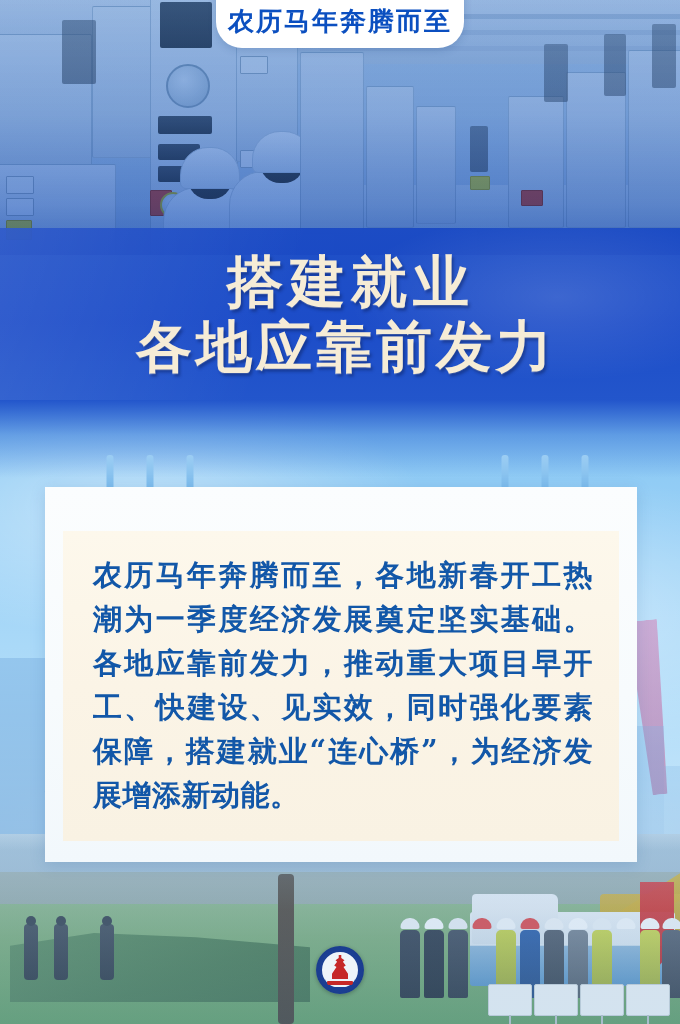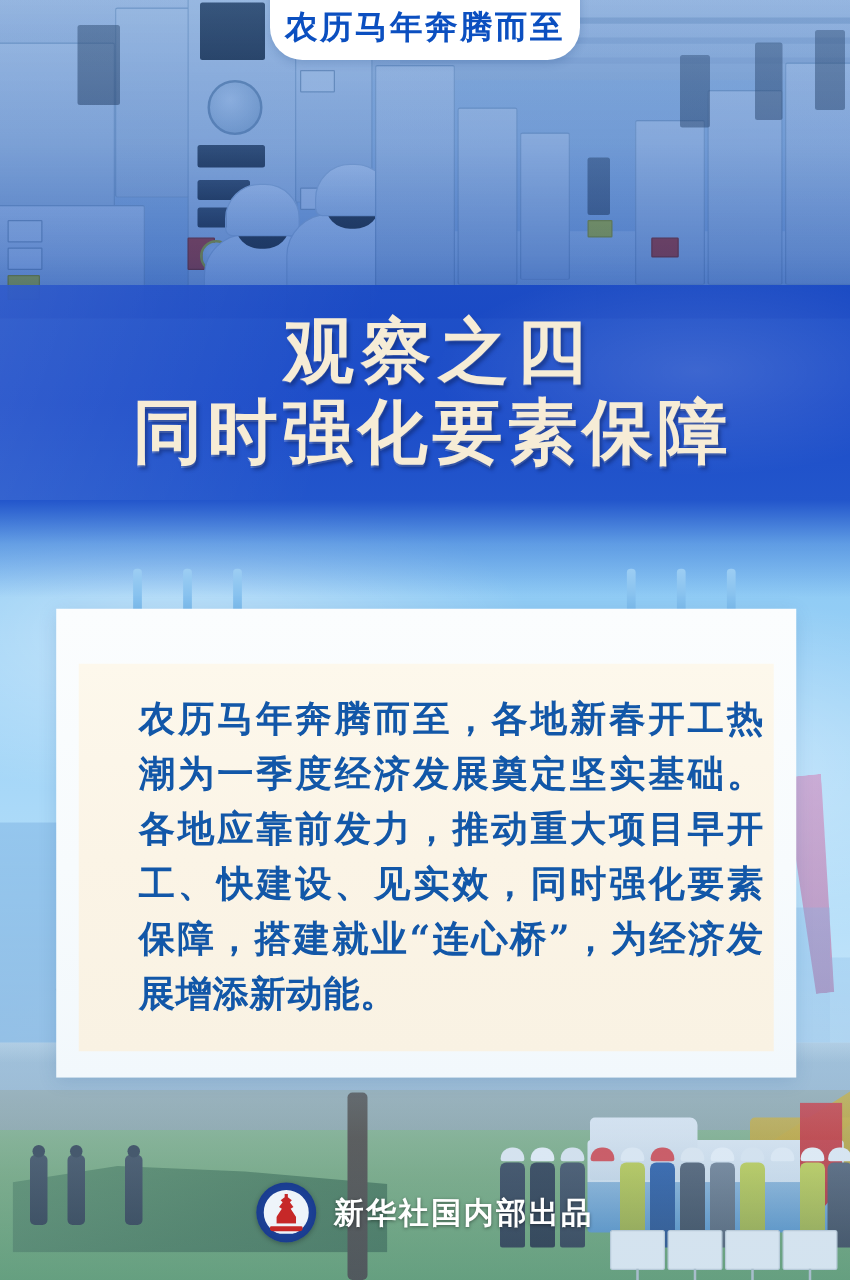--- a/index.html
+++ b/index.html
@@ -286,21 +286,21 @@
   .card-outer{
     position:absolute;left:45px;top:487px;width:592px;height:375px;
     background:linear-gradient(180deg,#fbfdfe 0%,#f7fbfd 55%,#f2f8fc 100%);
     box-shadow:0 3px 14px rgba(40,90,150,.18);
   }
   .card-inner{
     position:absolute;left:18px;top:44px;width:556px;height:310px;
     background:linear-gradient(180deg,#fdf8ec 0%,#fbf4e6 50%,#f9f2e3 100%);
   }
   .card-body{
-    position:absolute;left:48px;top:22px;width:500px;
+    position:absolute;left:30px;top:22px;width:500px;
     font-family:"DejaVu Serif","Liberation Serif",serif;
     font-weight:700;
     font-size:29px;
     line-height:1.52;
     color:#1257a8;
     letter-spacing:.5px;
     text-align:justify;
     text-justify:inter-character;
   }
 
@@ -518,22 +518,22 @@
 
     <div class="pt-tint"></div>
     <div class="pt-tint2"></div>
   </div>
 
   <div class="title-band"></div>
   <div class="band-fade" style="position:absolute;left:0;top:400px;"></div>
 
 
   <div class="main-title">
-    <div class="t-line l1">观察之四</div>
-    <div class="t-line l2">同时强化要素保障</div>
+    <div class="t-line l1">搭建就业</div>
+    <div class="t-line l2">各地应靠前发力</div>
   </div>
 
   <div class="pins">
     <div class="pin" style="left:100px;">
         <div class="stem"></div>
         <div class="head"></div>
       </div>
     <div class="pin" style="left:140px;">
         <div class="stem"></div>
         <div class="head"></div>
@@ -566,16 +566,15 @@
     <div class="top-pill-text">农历马年奔腾而至</div>
   </div>
 
   <div class="footer">
     <div class="xh-logo">
       <div class="ring"></div>
       <div class="tower"></div>
       <div class="base"></div>
       <div class="arcs"></div>
     </div>
-    <div class="footer-text">新华社国内部出品</div>
   </div>
 
 </div>
 
 </body></html>

